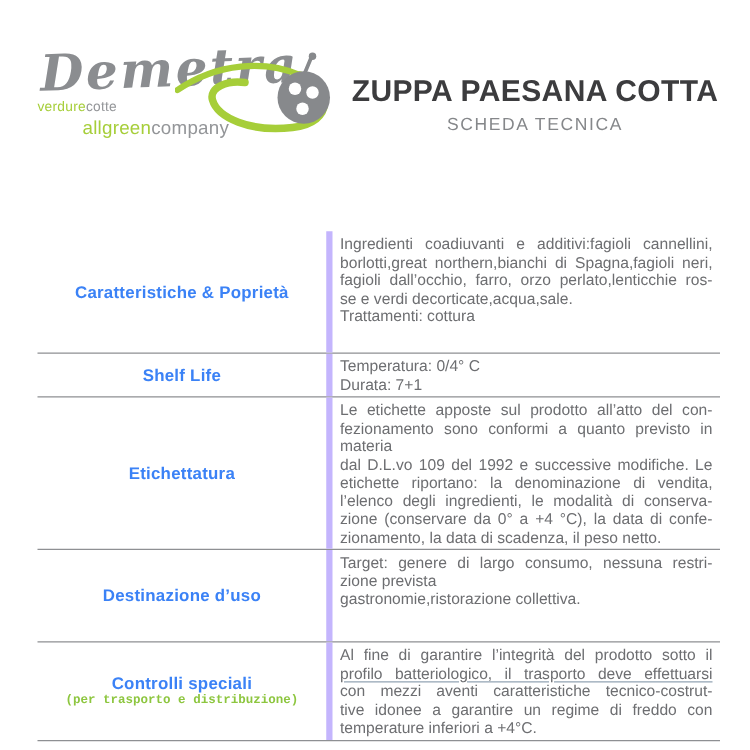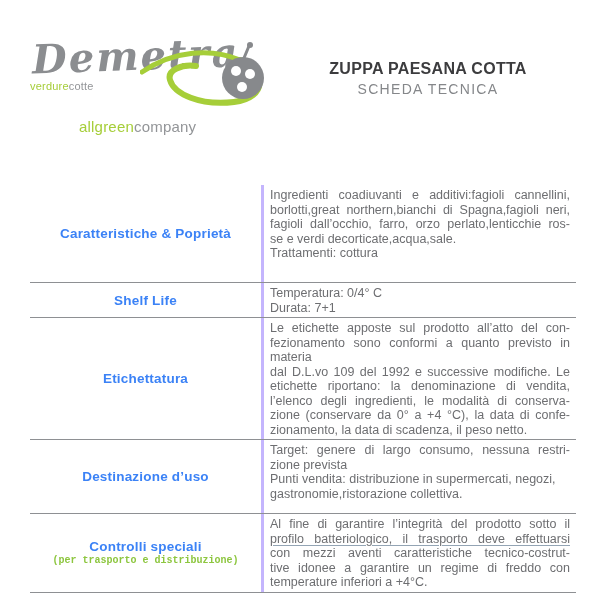--- a/index.html
+++ b/index.html
@@ -13,45 +13,45 @@
   
   .logo { position:absolute; left:28px; top:30px; width:250px; height:85px; }
   .brand-script {
     position:absolute; left:4px; top:2px;
     font-family:"DejaVu Serif", serif; font-style:italic; font-weight:bold;
     font-size:40px; color:#8b8d90; letter-spacing:2px;
     transform:rotate(-2deg);
   }
   .logo-mark { position:absolute; left:112px; top:8px; }
   .brand-line1 { position:absolute; left:2px; top:50px; font-size:11px; letter-spacing:0.2px; }
-  .brand-line2 { position:absolute; left:51px; top:64px; font-size:15px; letter-spacing:0.2px;margin-top:24px; }
+  .brand-line2 { position:absolute; left:38px; top:64px; font-size:15px; letter-spacing:0.2px; }
   .g { color:#a6ce39; }
   .gy { color:#939598; }
 
   
   .titleblock { position:absolute; left:280px; top:60px; width:296px; text-align:center; }
-  .doc-title { font-size:16px; font-weight:700; color:#3c3c3e; letter-spacing:0.3px; white-space:nowrap; }
+  .doc-title { font-size:24px; font-weight:700; color:#3c3c3e; letter-spacing:0.3px; white-space:nowrap; }
   .doc-subtitle { margin-top:3px; font-size:14px; color:#85878a; letter-spacing:1.3px; }
 
   
   .spec-table { position:absolute; left:30px; top:185px; width:546px; }
   .row { display:flex; border-bottom:1px solid #8e9093; align-items:stretch; }
   .row:nth-child(1) { min-height:98px; }
   .row:nth-child(2) { min-height:29px; }
   .row:nth-child(3) { min-height:122px; }
   .row:nth-child(4) { min-height:74px; }
   .row:nth-child(5) { min-height:75px; }
   .cell-label {
     width:231px; display:flex; flex-direction:column; justify-content:center;
     align-items:center; text-align:center; padding:2px 8px;
   }
   .label-text { color:#3b82f6; font-weight:700; font-size:13.5px; letter-spacing:0.2px; }
   .label-sub  { color:#8dc63f; font-weight:700; font-size:10px; margin-top:1px;font-family:Liberation Mono, monospace; }
   .cell-text {
-    flex:1; border-left:3px solid #c4b5fd; padding:3px 6px 2px 6px;
+    flex:1; border-left:5px solid #c4b5fd; padding:3px 6px 2px 6px;
     color:#6d6e71; font-size:12.5px; line-height:14.5px;
   }
   .line { text-align:left; white-space:normal; }
   .line.j { text-align:justify; text-align-last:justify; text-justify:inter-word; }
   .line.u { text-decoration:underline; text-decoration-color:#93a4b4; text-underline-offset:2px; }
 </style>
 </head>
 <body>
 
 <div class="page">
@@ -116,21 +116,20 @@
           <div class="line">zionamento, la data di scadenza, il peso netto.</div>
         </div>
       </div>
       <div class="row">
         <div class="cell-label">
           <div class="label-text">Destinazione d’uso</div>
         </div>
         <div class="cell-text">
           <div class="line j">Target: genere di largo consumo, nessuna restri-</div>
           <div class="line">zione prevista</div>
-          <div class="line">Punti vendita: distribuzione in supermercati, negozi,</div>
           <div class="line">gastronomie,ristorazione collettiva.</div>
         </div>
       </div>
       <div class="row">
         <div class="cell-label">
           <div class="label-text">Controlli speciali</div>
           <div class="label-sub">(per trasporto e distribuzione)</div>
         </div>
         <div class="cell-text">
           <div class="line j">Al fine di garantire l’integrità del prodotto sotto il</div>

